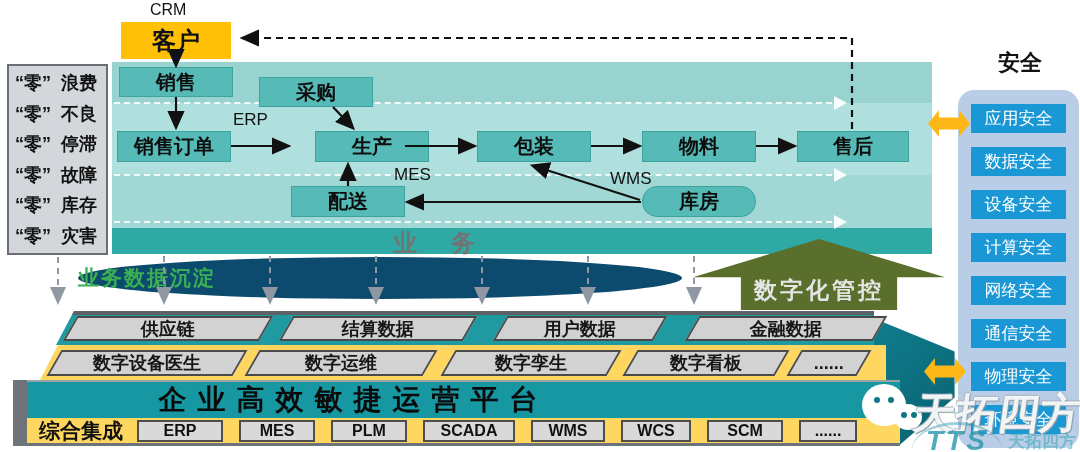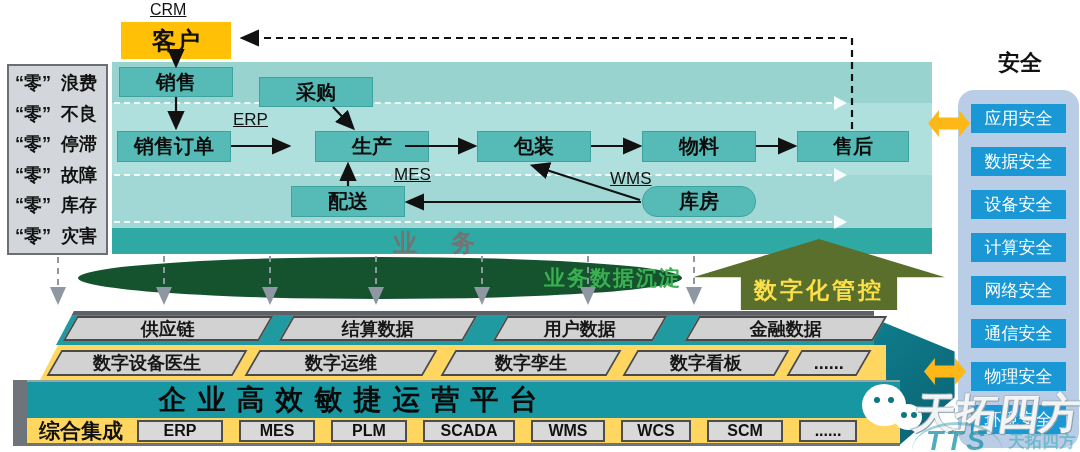--- a/index.html
+++ b/index.html
@@ -24,31 +24,31 @@
               border-top:7px solid transparent;border-bottom:7px solid transparent;}
   #band-label{position:absolute;left:281px;top:165px;font-size:24px;font-weight:bold;
               letter-spacing:34px;color:#737373;white-space:nowrap;}
 
   
   .node{position:absolute;background:#56bbb7;border:1px solid #3da39f;box-sizing:border-box;
         display:flex;align-items:center;justify-content:center;font-size:20px;font-weight:bold;
         color:#0d0d0d;z-index:4;}
   #node-customer{position:absolute;left:121px;top:22px;width:110px;height:37px;background:#ffc006;
         display:flex;align-items:center;justify-content:center;font-size:24px;font-weight:bold;z-index:4;}
-  .flabel{position:absolute;font-size:17px;color:#111;z-index:7;white-space:nowrap;text-decoration:underline;}
+  .flabel{position:absolute;font-size:17px;color:#111;z-index:7;white-space:nowrap;}
 
   
   #data-ellipse{position:absolute;left:78px;top:257px;width:604px;height:42px;border-radius:50%;
-        background:#14532d;display:flex;align-items:center;justify-content:flex-end;z-index:2;}
+        background:#0c4a6e;display:flex;align-items:center;justify-content:flex-start;z-index:2;}
   #data-ellipse span{font-size:21px;font-weight:bold;color:#3bb052;letter-spacing:2px;}
 
   
   #control-arrow{position:absolute;left:693px;top:239px;width:252px;height:71px;background:#5b6f2d;
         clip-path:polygon(50% 0,100% 54%,81% 54%,81% 100%,19% 100%,19% 54%,0 54%);z-index:5;}
-  #control-arrow span{position:absolute;left:0;right:0;bottom:4px;text-align:center;color:#fde047;
+  #control-arrow span{position:absolute;left:0;right:0;bottom:4px;text-align:center;color:#e5e5e5;
         font-size:23px;font-weight:bold;letter-spacing:3px;}
 
   
   .prow{position:absolute;box-sizing:border-box;}
   #prow-data{left:56px;top:311px;width:818px;height:34px;background:#1f9aa1;border-top:4px solid #5d6268;
         clip-path:polygon(18px 0,100% 0,100% 100%,0 100%);z-index:3;}
   #prow-digital{left:40px;top:345px;width:846px;height:35px;background:#ffd65f;
         clip-path:polygon(18px 0,100% 0,100% 100%,0 100%);z-index:3;}
   #prow-title{left:27px;top:380px;width:873px;height:38px;background:#1697a1;border-top:2px solid #9aa2a6;
         display:flex;align-items:center;justify-content:center;z-index:3;}

